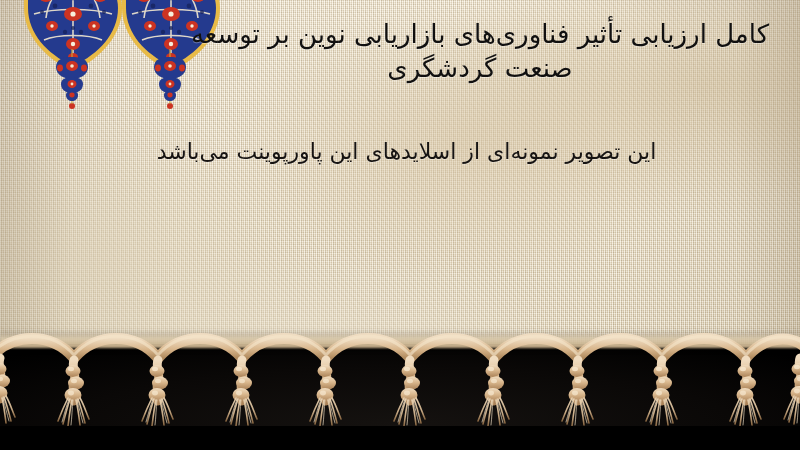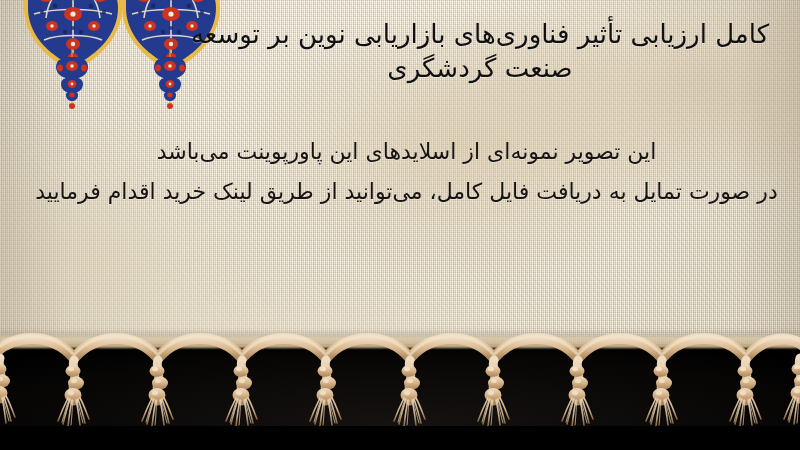--- a/index.html
+++ b/index.html
@@ -312,21 +312,20 @@
     </svg>
   </div>
 
   <div class="title-block">
     <div>کامل ارزیابی تأثیر فناوری‌های بازاریابی نوین بر توسعه</div>
     <div>صنعت گردشگری</div>
   </div>
 
   <div class="body-block">
     <span class="body-line">این تصویر نمونه‌ای از اسلایدهای این پاورپوینت می‌باشد</span>
-    <span class="body-line">در صورت تمایل به دریافت فایل کامل، می‌توانید از طریق لینک خرید اقدام فرمایید</span>
   </div>
 
   <div class="bottom-band">
     <div class="band-topedge"></div>
   </div>
 
   <div class="cloth-hem"></div>
 
   <div class="fringe">
     <svg width="800" height="104" viewBox="0 0 800 104" xmlns="http://www.w3.org/2000/svg">

